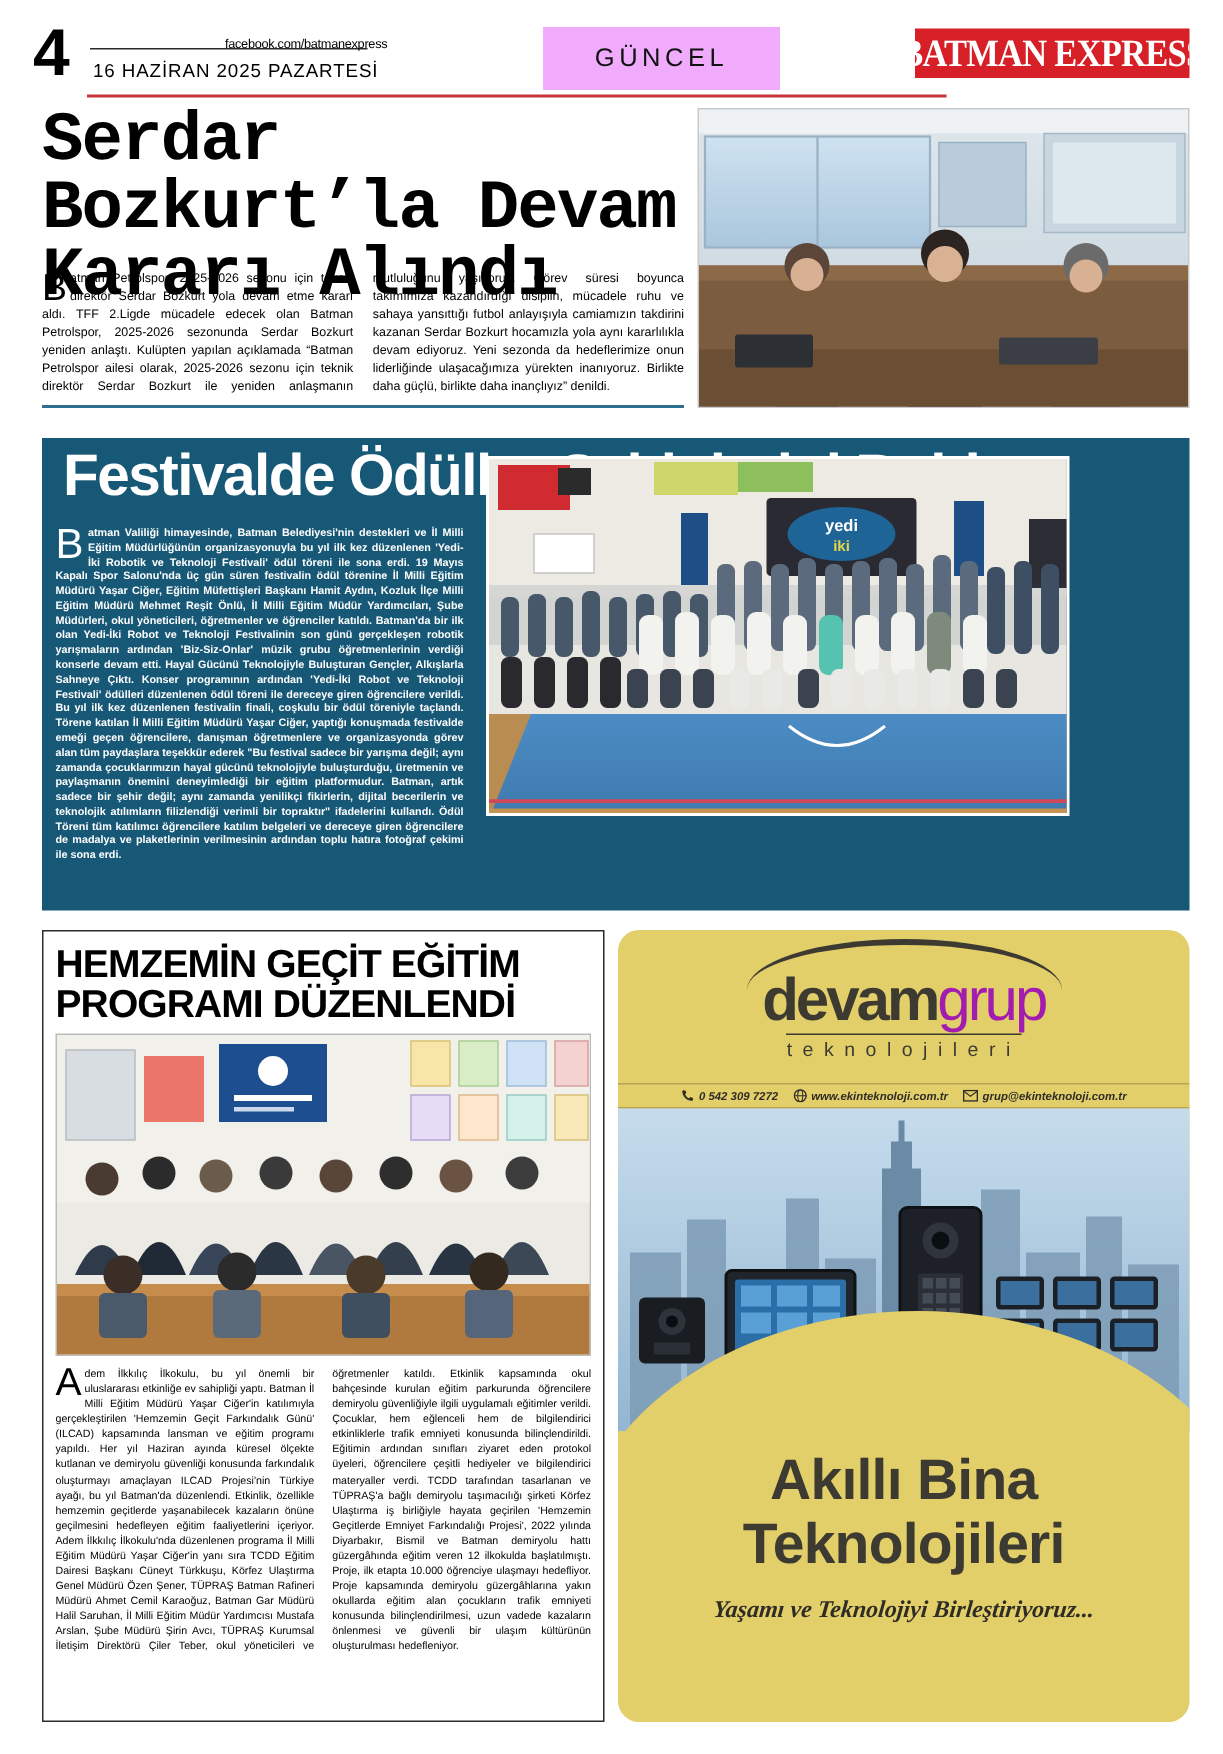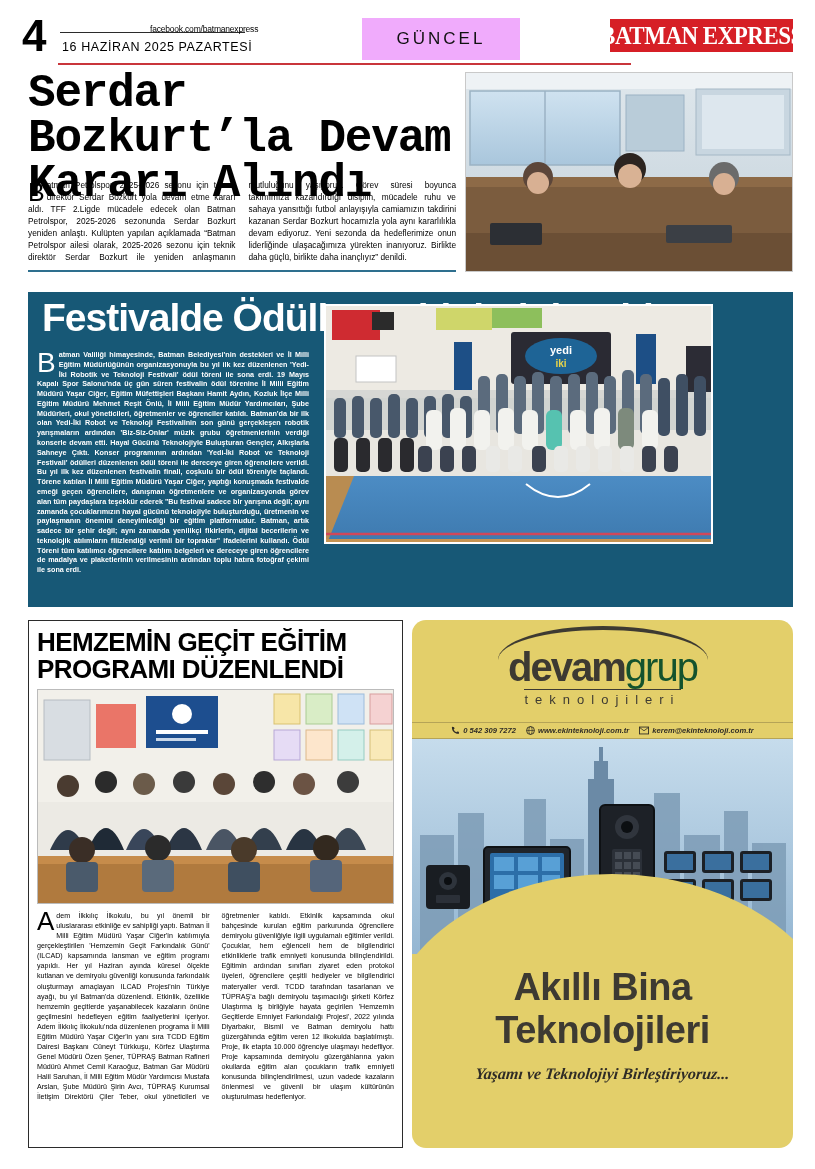--- a/index.html
+++ b/index.html
@@ -244,21 +244,21 @@
   }
   .ad-brand {
     font-size: 40px;
     font-weight: 700;
     letter-spacing: -2px;
     color: #3d3a32;
     line-height: 1;
     position: relative;
     font-family: "Liberation Sans", sans-serif;
   }
-  .ad-brand .light { font-weight: 400; color: #14532d; }
+  .ad-brand .light { font-weight: 400; color: #a21caf; }
   .ad-arc {
     position: absolute;
     left: 50%; top: 6px;
     transform: translateX(-50%);
     width: 210px; height: 34px;
     border-top: 4px solid #3d3a32;
     border-radius: 50% / 100% 100% 0 0;
     border-left: 0; border-right: 0; border-bottom: 0;
   }
   .ad-sub {
@@ -606,21 +606,21 @@
             <ellipse cx="8" cy="8" rx="3" ry="7" fill="none" stroke="#2f2c26" stroke-width="1.2"></ellipse>
             <line x1="1" y1="8" x2="15" y2="8" stroke="#2f2c26" stroke-width="1.2"></line>
           </svg>
         <span>www.ekinteknoloji.com.tr</span>
       </span>
       <span class="ci">
         <svg width="10" height="9" viewBox="0 0 18 14">
             <rect x="0.8" y="0.8" width="16.4" height="12.4" fill="none" stroke="#2f2c26" stroke-width="1.6"></rect>
             <path d="M1 1.5l8 6 8-6" fill="none" stroke="#2f2c26" stroke-width="1.4"></path>
           </svg>
-        <span>kerem@ekinteknoloji.com.tr</span>
+        <span>grup@ekinteknoloji.com.tr</span>
       </span>
     </div>
 
     <div class="ad-photo">
       <svg viewBox="0 0 381 215" width="381" height="215" preserveAspectRatio="none">
         <defs>
           <linearGradient id="skyg" x1="0" y1="0" x2="0" y2="1">
             <stop offset="0%" stop-color="#c6dcec"></stop>
               <stop offset="100%" stop-color="#94b6d2"></stop>
           </linearGradient>

